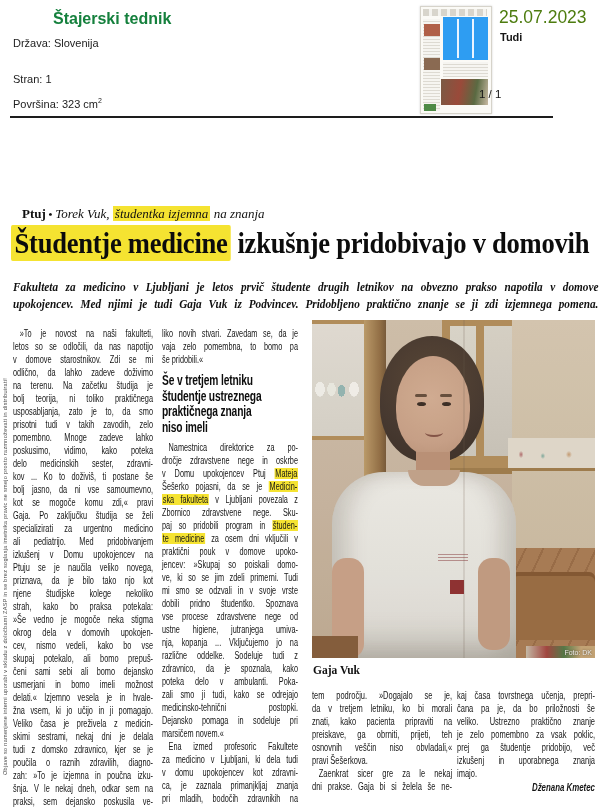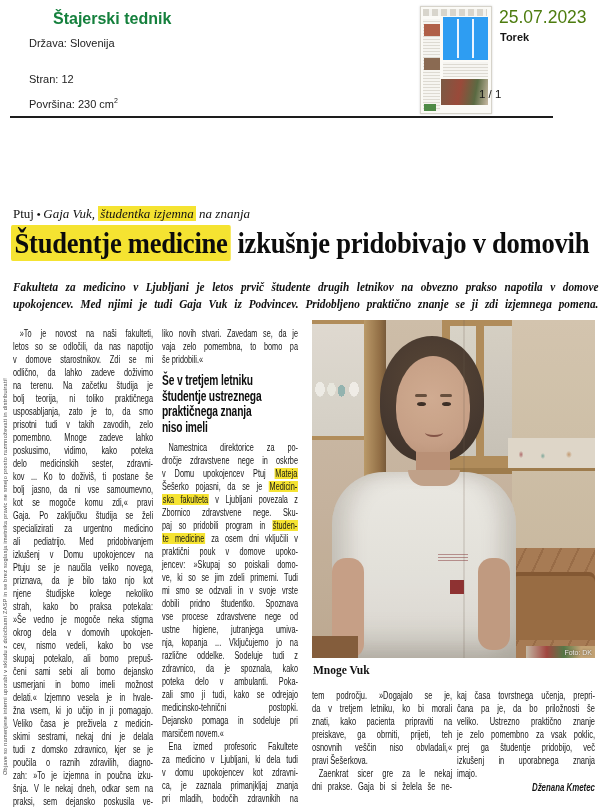--- a/index.html
+++ b/index.html
@@ -2,21 +2,21 @@
 <html style="--hl: #f5e331; --thumb-blue: #2e9df2;"><head>
 <meta charset="utf-8">
 <style>
   html,body{margin:0;padding:0;}
   body{width:612px;height:810px;position:relative;background:#ffffff;
        font-family:"Liberation Sans",sans-serif;color:#161616;overflow:hidden;}
   .abs{position:absolute;}
 
   
   .pub-title{left:13px;top:9px;font:700 16px/19px "Liberation Sans",sans-serif;color:#15803d;margin-left:40px;}
-  .meta-line{font:400 11px/13px "Liberation Sans",sans-serif;color:#222;margin-left:16px;}
+  .meta-line{font:400 11px/13px "Liberation Sans",sans-serif;color:#222;}
   .m-country{left:13px;top:37px;}
   .m-page{left:13px;top:73px;}
   .m-area{left:13px;top:94px;}
   .m-area sup{font-size:7px;}
   .date{left:499px;top:7px;font:400 17.5px/21px "Liberation Sans",sans-serif;color:#4d7c0f;}
   .day{left:500px;top:31px;font:600 11px/13px "Liberation Sans",sans-serif;}
   .page-ind{left:479px;top:88px;font:400 11.5px/13px "Liberation Sans",sans-serif;}
   .divider{left:10px;top:116px;width:543px;height:1.6px;background:#1d1d1d;}
 
   
@@ -31,21 +31,21 @@
   .t-photo3{left:20px;top:72px;width:47px;height:26px;
             background:linear-gradient(100deg,#7a5a44 0%,#9a4a3a 40%,#5a6a42 72%,#c8b9a2 100%);}
   .t-green{left:3px;top:97px;width:12px;height:7px;background:#4e8a46;}
 
   
   .vnote{left:1px;top:333px;height:442px;width:10px;writing-mode:vertical-rl;transform:rotate(180deg);
          font:400 5.5px/9px "Liberation Sans",sans-serif;color:#4a4a4a;letter-spacing:.3px;overflow:hidden;}
 
   
   .kicker{left:13px;top:206px;font:italic 400 13px/16px "Liberation Serif",serif;white-space:pre;color:#101010;}
-  .kicker .loc{font-style:normal;font-weight:400;}
+  .kicker .loc{font-style:normal;font-weight:700;margin-left:9px;}
   .kicker .bullet{font-style:normal;font-weight:700;font-size:11px;}
   .headline{left:11px;top:224px;width:660px;transform:scaleX(0.886);transform-origin:0 0;
             font:700 30px/38px "Liberation Serif",serif;white-space:pre;letter-spacing:-0.3px;color:#0c0c0c;}
   .hl{background:var(--hl);}
   .headline .hl{padding:1px 4px 2px 4px;border-radius:2px;}
   .kicker .hl{padding:0 2px;}
 
   
   .colwrap{position:absolute;transform-origin:0 0;}
   .lead .ln{font:italic 700 13px/16.5px "Liberation Serif",serif;color:#101010;}
@@ -112,45 +112,45 @@
       color:#f3f0ea;text-shadow:0 0 2px rgba(60,50,40,.9);}
   .caption{left:313px;top:663px;font:700 11.5px/14px "Liberation Serif",serif;color:#111;}
 </style>
 </head>
 <body>
 
 <div class="page">
 
   <div class="abs pub-title">Štajerski tednik</div>
   <div class="abs meta-line m-country">Država: Slovenija</div>
-  <div class="abs meta-line m-page">Stran: 12</div>
-  <div class="abs meta-line m-area"><span>Površina: 230 cm</span><sup>2</sup></div>
+  <div class="abs meta-line m-page">Stran: 1</div>
+  <div class="abs meta-line m-area"><span>Površina: 323 cm</span><sup>2</sup></div>
 
   <div class="abs thumb">
     <div class="tx" style="left:2px;top:12px;width:17px;height:92px;"></div>
     <div class="tx" style="left:22px;top:55px;width:45px;height:15px;"></div>
     <div class="ph t-mast" style="position:absolute"></div>
     <div class="t-blue" style="position:absolute">
       <span class="slit" style="left:14px"></span>
       <span class="slit" style="left:29px"></span>
     </div>
     <div class="t-photo1" style="position:absolute"></div>
     <div class="t-photo2" style="position:absolute"></div>
     <div class="t-photo3" style="position:absolute"></div>
     <div class="t-green" style="position:absolute"></div>
   </div>
 
   <div class="abs date">25.07.2023</div>
-  <div class="abs day">Torek</div>
+  <div class="abs day">Tudi</div>
   <div class="abs page-ind">1 / 1</div>
   <div class="abs divider"></div>
 
   <div class="abs vnote">Objave so namenjene interni uporabi v skladu z določbami ZASP in se brez soglasja imetnika pravic ne smejo prosto razmnoževati in distribuirati!</div>
 
-  <div class="abs kicker"><span class="loc">Ptuj</span><span class="bullet"> • </span><span>Gaja Vuk, </span><span class="hl">študentka izjemna</span><span> na znanja</span></div>
+  <div class="abs kicker"><span class="loc">Ptuj</span><span class="bullet"> • </span><span>Torek Vuk, </span><span class="hl">študentka izjemna</span><span> na znanja</span></div>
 
   <div class="abs headline"><span class="hl">Študentje medicine</span><span> izkušnje pridobivajo v domovih</span></div>
 
   <div class="colwrap lead" style="left:13px;top:279px;width:676px;transform:scaleX(0.866);">
       <div class="lead">
         <div class="ln"><span>Fakulteta za medicino v Ljubljani je letos prvič študente drugih letnikov na obvezno prakso napotila v domove</span></div>
         <div class="ln"><span>upokojencev. Med njimi je tudi Gaja Vuk iz Podvincev. Pridobljeno praktično znanje se ji zdi izjemnega pomena.</span></div>
       </div>
     </div>
 
@@ -288,15 +288,15 @@
     <div class="ph p-collar"></div>
     <div class="ph p-arm-l"></div>
     <div class="ph p-arm-r"></div>
     <div class="ph p-logo-tx"></div>
     <div class="ph p-logo"></div>
     <div class="ph p-wood-bl"></div>
     <div class="ph p-items-br"></div>
     <div class="ph p-fold"></div>
     <div class="credit">Foto: DK</div>
   </div>
-  <div class="abs caption">Mnoge Vuk</div>
+  <div class="abs caption">Gaja Vuk</div>
 
 </div>
 
 </body></html>

